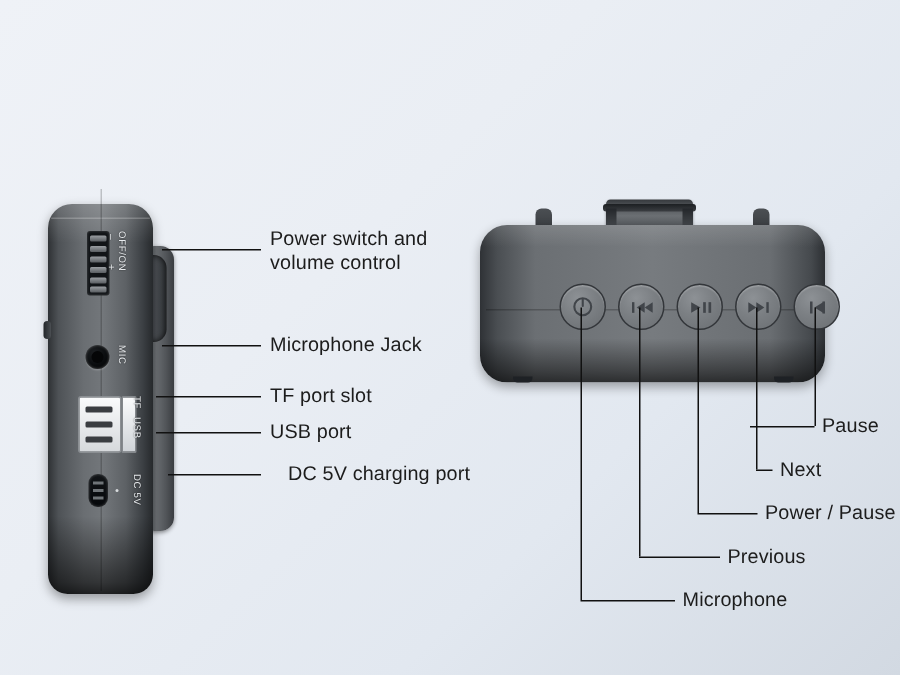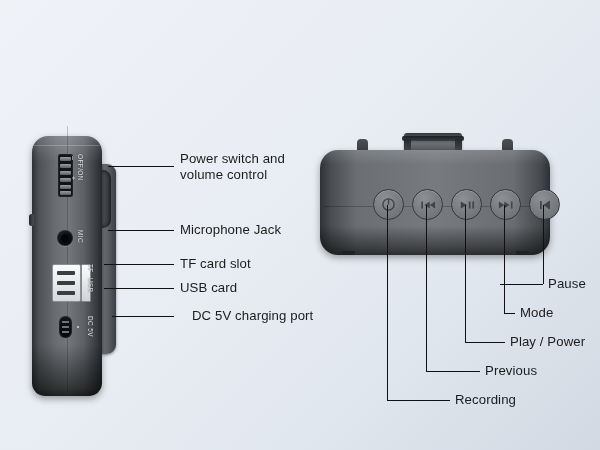--- a/index.html
+++ b/index.html
@@ -220,22 +220,22 @@
 
   <div class="ln lnh" style="left:108px;top:166px;width:66px"></div>
   <div class="ln lnh" style="left:108px;top:230px;width:66px"></div>
   <div class="ln lnh" style="left:104px;top:264px;width:70px"></div>
   <div class="ln lnh" style="left:104px;top:288px;width:70px"></div>
   <div class="ln lnh" style="left:112px;top:316px;width:62px"></div>
 
   <div class="lbl" style="left:180px;top:222px">Microphone Jack</div>
   <div class="lbl" style="left:180px;top:151px">Power switch and
 volume control</div>
-  <div class="lbl" style="left:180px;top:256px">TF card slot</div>
-  <div class="lbl" style="left:180px;top:280px">USB card</div>
+  <div class="lbl" style="left:180px;top:256px">TF port slot</div>
+  <div class="lbl" style="left:180px;top:280px">USB port</div>
   <div class="lbl" style="left:192px;top:308px">DC 5V charging port</div>
 
   <div id="devR">
     <div class="tabL"></div>
     <div class="tabR"></div>
     <div class="clip"></div>
     <div class="clipBar"></div>
     <div class="clipL"></div>
     <div class="clipR"></div>
 
@@ -306,19 +306,19 @@
 
   <div class="ln lnv" style="left:504px;top:205px;height:108px"></div>
   <div class="ln lnh" style="left:504px;top:313px;width:11px"></div>
 
   <div class="ln lnv" style="left:500px;top:205px;height:0px"></div>
   <div class="ln lnv" style="left:504px;top:205px;height:0"></div>
   <div class="ln lnv" style="left:504px;top:205px;height:0"></div>
   <div class="ln lnv" style="left:543px;top:205px;height:79px"></div>
   <div class="ln lnh" style="left:500px;top:284px;width:43px"></div>
 
-  <div class="lbl" style="left:455px;top:392px">Recording</div>
+  <div class="lbl" style="left:455px;top:392px">Microphone</div>
   <div class="lbl" style="left:485px;top:363px">Previous</div>
-  <div class="lbl" style="left:510px;top:334px">Play / Power</div>
-  <div class="lbl" style="left:520px;top:305px">Mode</div>
+  <div class="lbl" style="left:510px;top:334px">Power / Pause</div>
+  <div class="lbl" style="left:520px;top:305px">Next</div>
   <div class="lbl" style="left:548px;top:276px">Pause</div>
 
 </div>
 
 </body></html>

